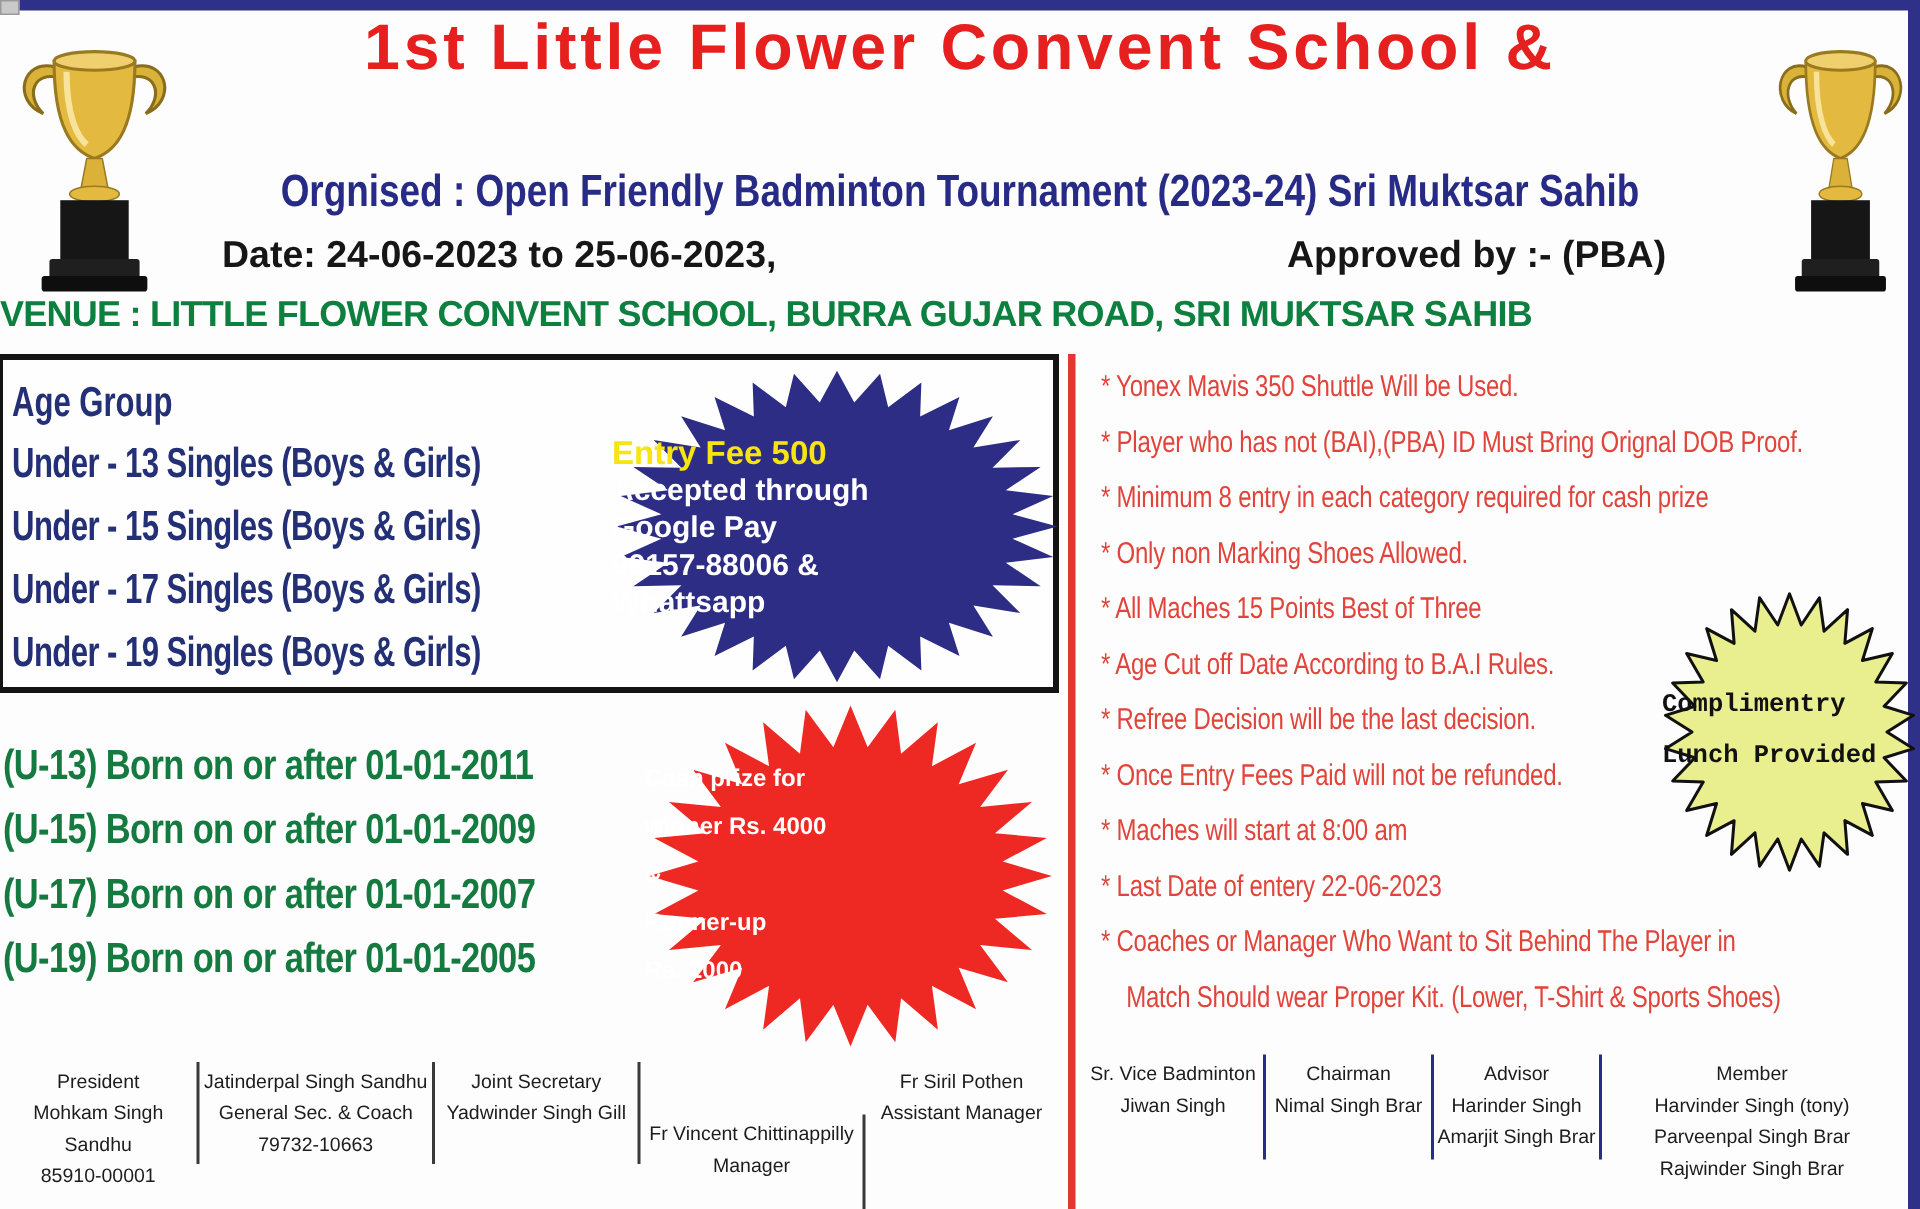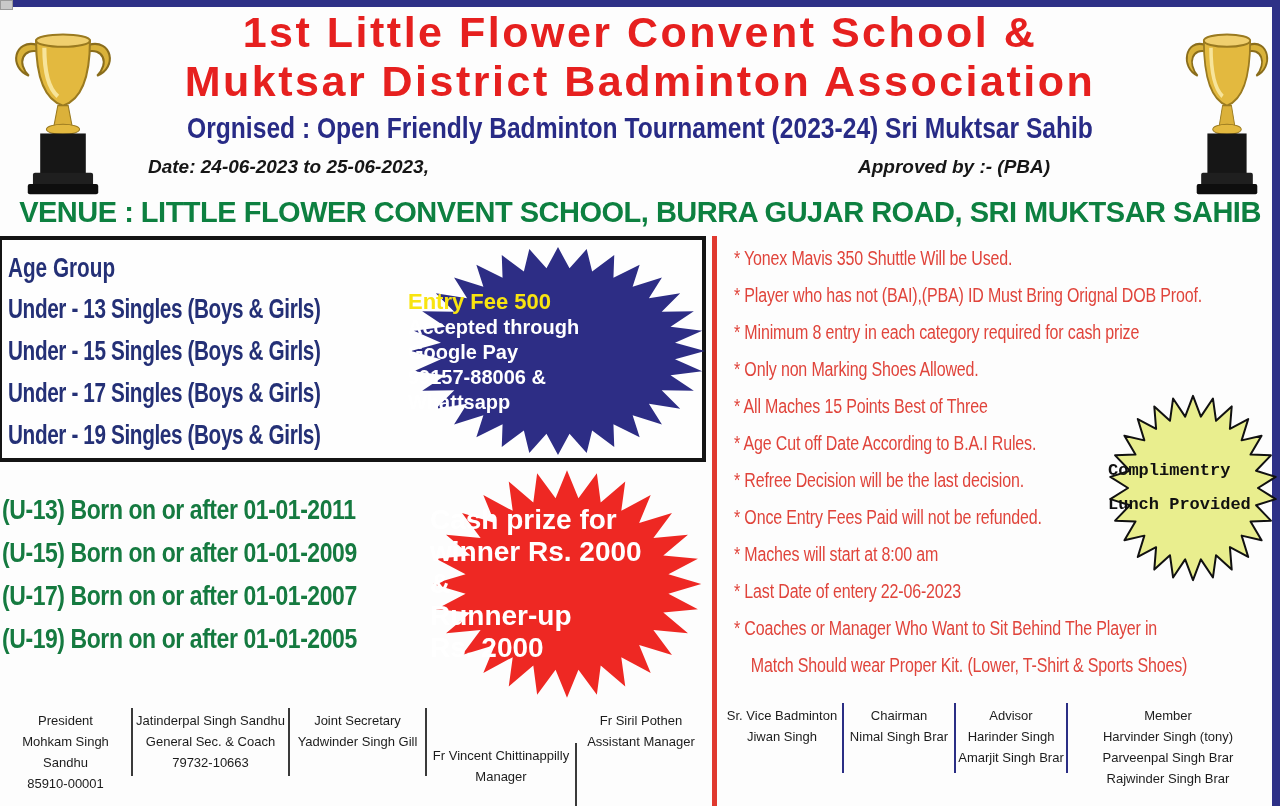--- a/index.html
+++ b/index.html
@@ -16,39 +16,39 @@
   .trophy.left{left:6px;width:114px;height:196px;}
   .trophy.right{left:1178px;width:98px;height:196px;}
   .trophy svg{width:100%;height:100%;}
   
   .title{position:absolute;left:120px;width:1040px;text-align:center;color:#e6201f;
     font-weight:bold;font-size:43px;letter-spacing:2.5px;white-space:nowrap;}
   .title.l1{top:8px;}
   .title.l2{top:57px;}
   .organised{position:absolute;left:0;top:111px;width:1280px;text-align:center;color:#282b86;
     font-weight:bold;font-size:30px;white-space:nowrap;transform:scaleX(.82);}
-  .daterow{position:absolute;top:156px;left:0;width:1280px;height:30px;color:#161616;font-weight:bold;font-size:19px;font-style:italic;}
+  .daterow{position:absolute;top:156px;left:0;width:1280px;height:30px;color:#161616;font-weight:bold;font-size:25px;}
   .date-text{position:absolute;left:148px;white-space:nowrap;}
   .approved-text{position:absolute;left:858px;white-space:nowrap;}
-  .venue{position:absolute;left:0;top:196px;width:1280px;text-align:center;color:#0d8040;
-    font-weight:bold;font-size:29px;letter-spacing:-.5px;white-space:nowrap;}
+  .venue{position:absolute;left:0;top:196px;width:1280px;text-align:left;color:#0d8040;
+    font-weight:bold;font-size:24px;letter-spacing:-.5px;white-space:nowrap;}
   
   .agebox{position:absolute;left:-2px;top:236px;width:708px;height:226px;border:4px solid #141414;box-sizing:border-box;background:#fefefe;}
   .age-inner{position:absolute;left:6px;top:8px;transform:scaleX(.74);transform-origin:0 0;color:#243076;font-weight:bold;white-space:nowrap;}
   .age-heading{font-size:28px;line-height:40px;}
   .age-item{font-size:28px;line-height:42px;letter-spacing:-.5px;}
   
   .burst{position:absolute;}
   .burst svg{width:100%;height:100%;display:block;}
   .burst .btxt{position:absolute;inset:0;display:flex;flex-direction:column;align-items:flex-start;justify-content:center;text-align:center;}
   .burst-entry{left:408px;top:245px;width:300px;height:212px;}
   .burst-entry .fee{color:#f8e410;font-weight:bold;font-size:22px;line-height:27px;white-space:nowrap;}
   .burst-entry .w{color:#ffffff;font-weight:bold;font-size:20px;line-height:25px;white-space:nowrap;}
   .burst-cash{left:430px;top:468px;width:274px;height:232px;}
-  .burst-cash .w{color:#ffffff;font-weight:bold;font-size:28px;line-height:32px;white-space:nowrap;}
+  .burst-cash .w{color:#ffffff;font-weight:bold;font-size:16px;line-height:32px;white-space:nowrap;}
   .burst-lunch{left:1108px;top:394px;width:170px;height:188px;font-family:Liberation Mono, monospace;}
   .burst-lunch .k{color:#111111;font-weight:bold;font-size:17px;line-height:34px;white-space:nowrap;}
   
   .eligibility{position:absolute;left:2px;top:488px;transform:scaleX(.82);transform-origin:0 0;
     color:#157a40;font-weight:bold;font-size:28px;line-height:43px;letter-spacing:-.5px;white-space:nowrap;}
   
   .main-divider{position:absolute;left:712px;top:236px;width:5px;height:570px;background:#e0392f;}
   
   .rules{position:absolute;left:734px;top:240px;width:680px;transform:scaleX(.80);transform-origin:0 0;
     color:#e0443b;font-size:20px;line-height:37px;letter-spacing:-.2px;}
@@ -98,21 +98,20 @@
       <path d="M37 27 C37 56 44 69 50 74" stroke="#f7e49a" fill="none" stroke-width="4"></path>
       <path d="M50 83 L60 83 L64 104 L46 104 Z" fill="#dbb13a" stroke="#9a7a20"></path>
       <ellipse cx="55" cy="106" rx="16" ry="5" fill="#e3b93f" stroke="#9a7a20"></ellipse>
       <rect x="33" y="110" width="44" height="40" fill="#161616"></rect>
       <rect x="26" y="148" width="58" height="13" rx="2" fill="#1f1f1f"></rect>
       <rect x="21" y="159" width="68" height="10" rx="2" fill="#0e0e0e"></rect>
     </svg>
   </div>
 
   <div class="title l1">1st Little Flower Convent School &amp;</div>
-  <div class="title l2">Muktsar District Badminton Association</div>
   <div class="organised">Orgnised : Open Friendly Badminton Tournament (2023-24) Sri Muktsar Sahib</div>
   <div class="daterow">
     <span class="date-text">Date: 24-06-2023 to 25-06-2023,</span>
     <span class="approved-text">Approved by :- (PBA)</span>
   </div>
   <div class="venue">VENUE : LITTLE FLOWER CONVENT SCHOOL, BURRA GUJAR ROAD, SRI MUKTSAR SAHIB</div>
 
   <div class="agebox">
     <div class="age-inner">
       <div class="age-heading">Age Group</div>
@@ -142,21 +141,21 @@
     <div>(U-17) Born on or after 01-01-2007</div>
     <div>(U-19) Born on or after 01-01-2005</div>
   </div>
 
   <div class="burst burst-cash">
     <svg viewBox="0 0 100 100" preserveAspectRatio="none">
       <polygon fill="#ee2823" points="50.00,1.00 54.17,12.99 60.90,2.23 62.30,14.85 71.26,5.85 69.81,18.47 80.55,11.69 76.33,23.67 88.31,19.45 81.53,30.19 94.15,28.74 85.15,37.70 97.77,39.10 87.01,45.83 99.00,50.00 87.01,54.17 97.77,60.90 85.15,62.30 94.15,71.26 81.53,69.81 88.31,80.55 76.33,76.33 80.55,88.31 69.81,81.53 71.26,94.15 62.30,85.15 60.90,97.77 54.17,87.01 50.00,99.00 45.83,87.01 39.10,97.77 37.70,85.15 28.74,94.15 30.19,81.53 19.45,88.31 23.67,76.33 11.69,80.55 18.47,69.81 5.85,71.26 14.85,62.30 2.23,60.90 12.99,54.17 1.00,50.00 12.99,45.83 2.23,39.10 14.85,37.70 5.85,28.74 18.47,30.19 11.69,19.45 23.67,23.67 19.45,11.69 30.19,18.47 28.74,5.85 37.70,14.85 39.10,2.23 45.83,12.99"></polygon>
     </svg>
     <div class="btxt">
       <div class="w">Cash prize for</div>
-      <div class="w">winner Rs. 2000</div>
+      <div class="w">winner Rs. 4000</div>
       <div class="w">&amp;</div>
       <div class="w">Runner-up</div>
       <div class="w">Rs. 2000</div>
     </div>
   </div>
 
   <div class="main-divider"></div>
   <div class="rules">
     <div class="rule-line">* Yonex Mavis 350 Shuttle Will be Used.</div>
     <div class="rule-line">* Player who has not (BAI),(PBA) ID Must Bring Orignal DOB Proof.</div>

